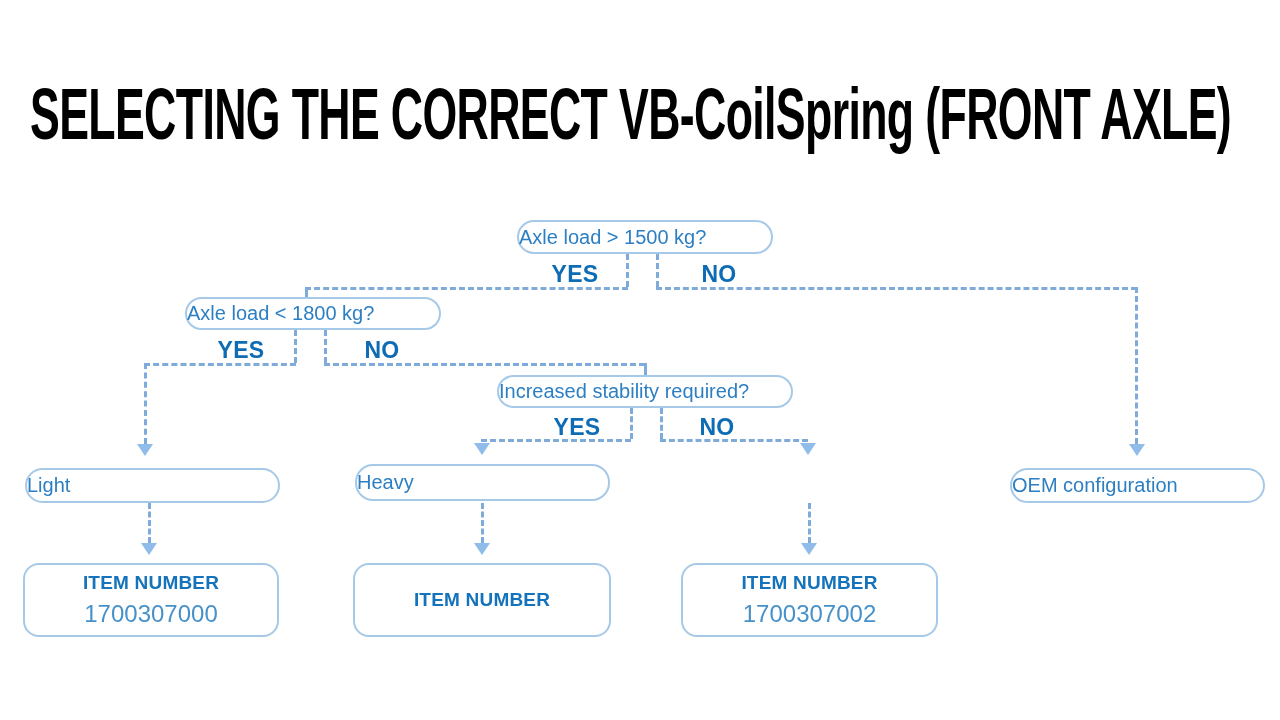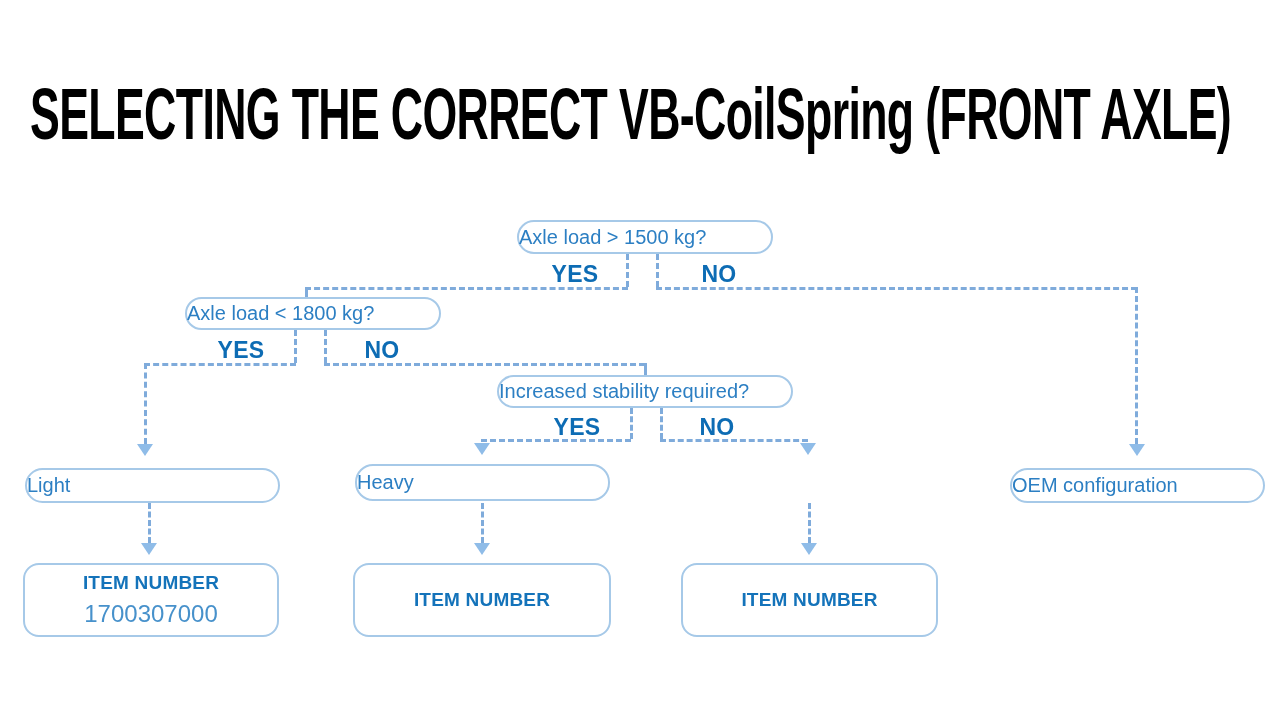--- a/index.html
+++ b/index.html
@@ -152,15 +152,16 @@
     <div class="item-heading">ITEM NUMBER</div>
     <div class="item-number">1700307000</div>
   </div>
 
   <div class="item-box" style="left:353px; top:563px; width:258px; height:74px;">
     <div class="item-heading">ITEM NUMBER</div>
   </div>
 
   <div class="item-box" style="left:681px; top:563px; width:257px; height:74px;">
     <div class="item-heading">ITEM NUMBER</div>
+    <div class="item-number">1700307002</div>
   </div>
 
 </div>
 
 </body></html>

